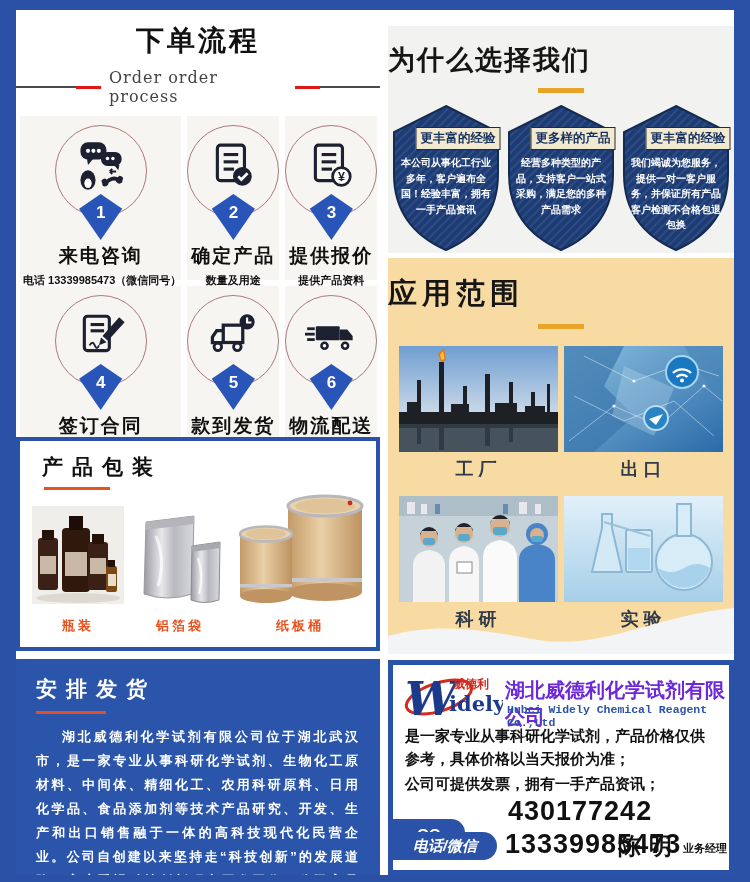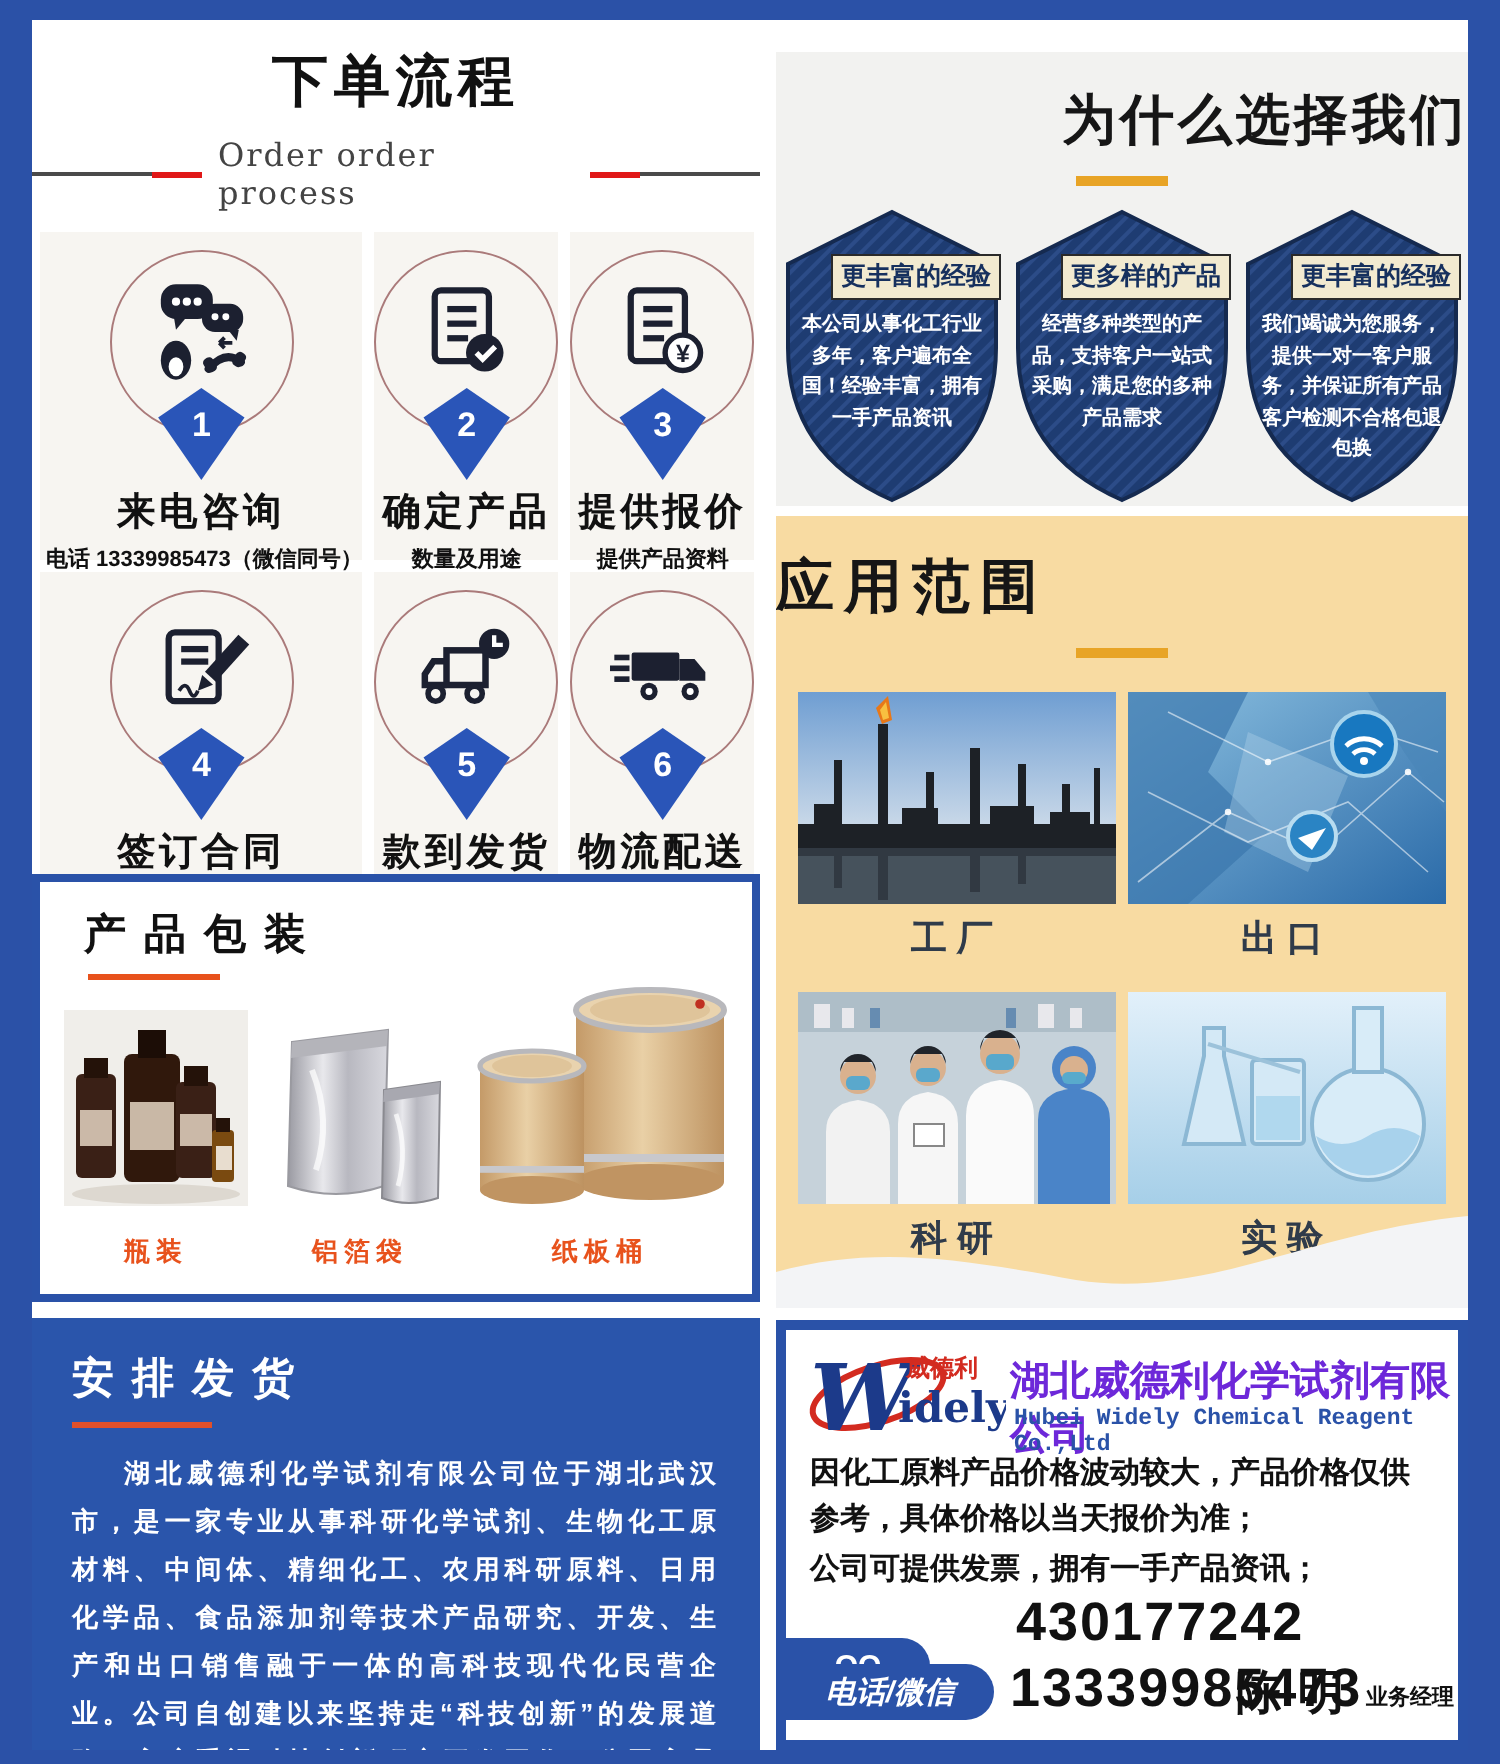--- a/index.html
+++ b/index.html
@@ -27,21 +27,21 @@
   .circle svg { margin-top:-10px; }
   .tri { position:absolute; bottom:-24px; left:50%; transform:translateX(-50%); width:54px; height:46px;
          clip-path:polygon(50% 0,90% 32%,50% 100%,10% 32%); background:#2a55b8; color:#fff;
          font-size:17px; font-weight:bold; display:flex; justify-content:center; align-items:flex-start; padding-top:9px; }
   .step-title { margin-top:26px; font-size:19px; font-weight:bold; color:#111; letter-spacing:2px; }
   .step-sub { margin-top:3px; font-size:11px; font-weight:bold; color:#111; line-height:1.5; }
   .step-sub.left { text-align:left; padding-left:3px; white-space:nowrap; }
 
   
   .why-section { position:absolute; left:388px; top:26px; width:346px; height:227px; background:#f2f2f0; }
-  .why-title { margin-top:16px; text-align:right; font-size:27px; font-weight:bold; color:#161616; letter-spacing:2px; }
+  .why-title { margin-top:16px; text-align:left; font-size:27px; font-weight:bold; color:#161616; letter-spacing:2px; }
   .gold-bar { width:46px; height:5px; background:#e8a426; margin:10px auto 0; }
   .shield-row { display:flex; justify-content:center; gap:7px; margin-top:11px; }
   .shield { position:relative; width:108px; height:148px; }
   .shield > svg { position:absolute; inset:0; }
   .shield-label { position:absolute; top:23px; left:50%; transform:translateX(-50%); background:#f2ead0; border:1px solid #2a2a2a;
                   color:#16305e; font-size:12.5px; font-weight:bold; padding:2px 4px; white-space:nowrap;margin-left:12px; }
   .shield-text { position:absolute; top:51px; left:7px; right:7px; color:#fff; font-size:10px; font-weight:bold; line-height:1.55; text-align:center; }
 
   
   .app-section { position:absolute; left:388px; top:258px; width:346px; height:396px; background:#f8dba2; overflow:hidden; }
@@ -511,21 +511,21 @@
 
   <div class="contact-section">
     <svg class="logo" width="100" height="52" viewBox="0 0 100 52">
       <ellipse cx="36" cy="24" rx="34" ry="14" fill="none" stroke="#d32b20" stroke-width="3" transform="rotate(-18 36 24)"></ellipse>
       <text x="2" y="42" font-family="DejaVu Serif, serif" font-size="46" font-weight="bold" font-style="italic" fill="#1c3a8a">W</text>
       <text x="50" y="15" font-size="12" font-weight="bold" fill="#d32b20">威德利</text>
       <text x="46" y="38" font-family="DejaVu Serif, serif" font-size="21" font-weight="bold" fill="#1c3a8a">idely</text>
     </svg>
     <div class="company-cn">湖北威德利化学试剂有限公司</div>
     <div class="company-en">Hubei Widely Chemical Reagent Co.,Ltd</div>
-    <div class="notice n1">因化工原料产品价格波动较大，产品价格仅供参考，具体价格以当天报价为准；</div>
+    <div class="notice n1">是一家专业从事科研化学试剂，产品价格仅供参考，具体价格以当天报价为准；</div>
     <div class="notice n2">公司可提供发票，拥有一手产品资讯；</div>
     <div class="pill qq">QQ</div>
     <div class="big-num num-qq">430177242</div>
     <div class="pill phone">电话/微信</div>
     <div class="big-num num-phone">13339985473</div>
     <div class="manager">陈明</div>
     <div class="manager-title">业务经理</div>
   </div>
 </div>
 

